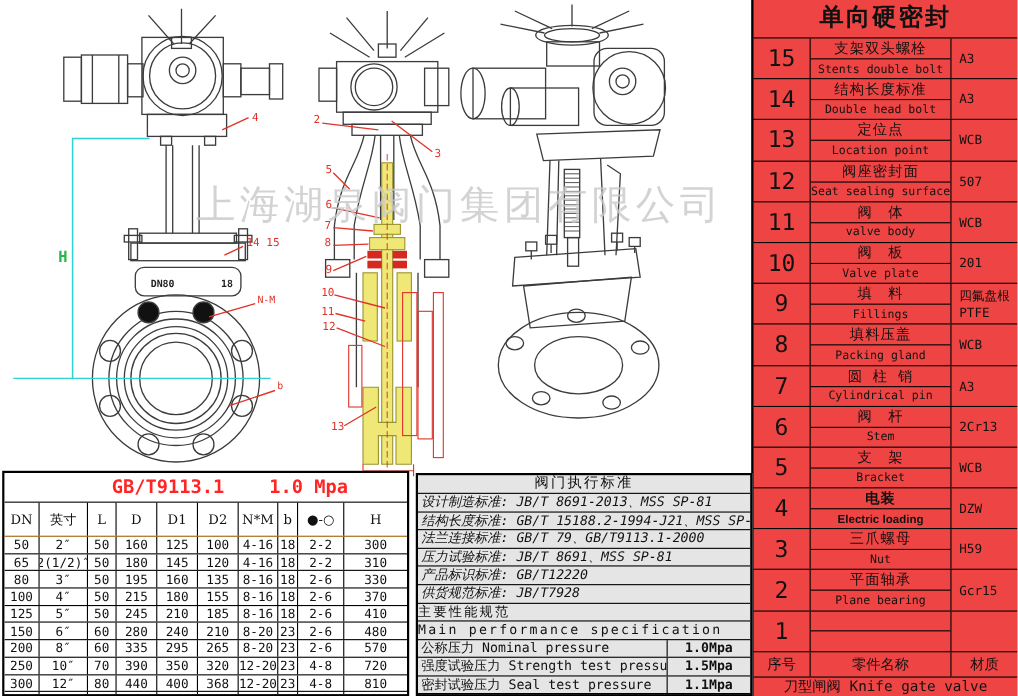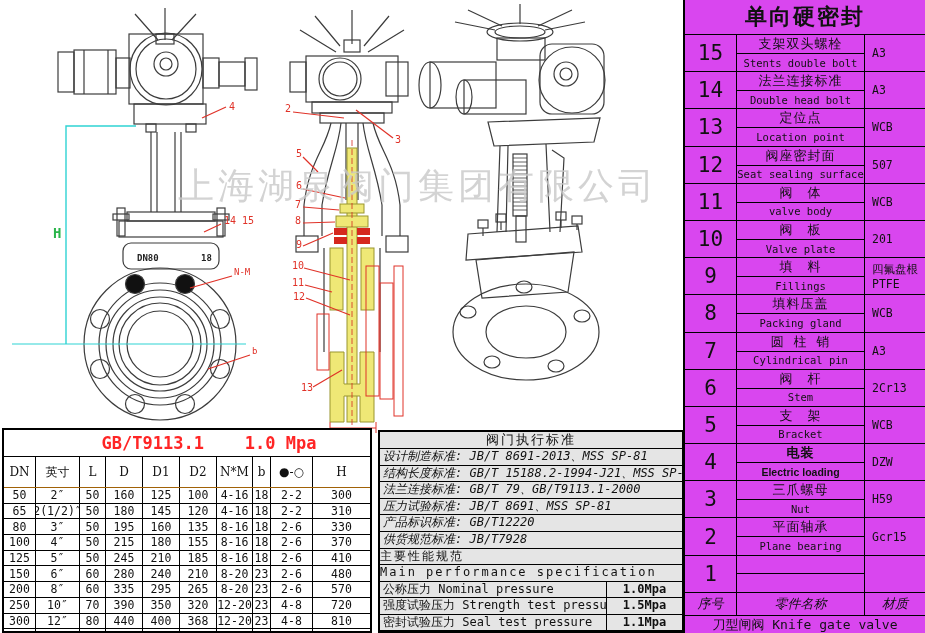--- a/index.html
+++ b/index.html
@@ -7,33 +7,33 @@
         font-family:"DejaVu Sans Mono","Liberation Sans",sans-serif;color:#111;}
   svg text{font-family:"DejaVu Sans Mono","Liberation Sans",sans-serif;}
 
   
   .watermark{position:absolute;left:178px;top:162px;font-size:36px;letter-spacing:4px;
              color:#c9c9c9;white-space:nowrap;z-index:2;opacity:.8;
              font-family:"DejaVu Sans","Liberation Sans",sans-serif;}
 
   
   .parts{position:absolute;left:683px;top:0;width:242px;height:633px;z-index:3;
-         border-left:2px solid #000;box-sizing:border-box;background:#d946ef;}
+         border-left:2px solid #000;box-sizing:border-box;background:#ef4444;}
   .pt-title{height:34px;line-height:34px;text-align:center;font-size:22px;font-weight:bold;
             border-bottom:1px solid #000;font-family:"DejaVu Sans","Liberation Sans",sans-serif;letter-spacing:2px;}
   .pt-row{height:37.2px;display:grid;grid-template-columns:52px 128px 1fr;box-sizing:border-box;
           border-bottom:1px solid #000;}
   .pt-no{display:flex;align-items:center;justify-content:center;font-size:21px;border-right:1px solid #000;}
   .pt-name{border-right:1px solid #000;display:flex;flex-direction:column;min-width:0;}
   .pt-cn{flex:1;display:flex;align-items:center;justify-content:center;font-size:13px;letter-spacing:1px;white-space:nowrap;text-align:right;}
   .pt-en{flex:1;display:flex;align-items:center;justify-content:center;font-size:10.5px;border-top:1px solid #000;white-space:nowrap;}
   .pt-mat{display:flex;flex-direction:column;align-items:flex-start;justify-content:center;font-size:11.5px;padding-left:7px;}
   .pt-row .bold{font-weight:bold;font-family:"Liberation Sans",sans-serif;}
   .pt-header{height:22px;display:grid;grid-template-columns:52px 128px 1fr;border-bottom:1px solid #000;font-size:13px;}
-  .pt-header>div{display:flex;align-items:center;justify-content:center;border-right:1px solid #000;font-style:italic;}
+  .pt-header>div{display:flex;align-items:center;justify-content:center;border-right:1px solid #000;}
   .pt-header>div:last-child{border-right:none;}
   .pt-footer{height:20px;line-height:18px;text-align:center;font-size:13px;white-space:nowrap;}
 
   
   .dims{position:absolute;left:2px;top:428px;width:370px;height:205px;z-index:3;border:2px solid #000;
         box-sizing:border-box;overflow:hidden;background:#fff;}
   .d-title{height:26px;line-height:26px;text-align:center;color:#ff2525;font-weight:bold;font-size:17px;
            border-bottom:1px solid #000;white-space:pre;padding-left:44px;}
   .d-head,.d-row{display:grid;grid-template-columns:32px 44px 26px 37px 37px 37px 36px 18px 42px 1fr;}
   .d-head{height:30px;border-bottom:1px solid #a16207;font-size:12px;font-family:"DejaVu Serif","Liberation Serif",serif;}
@@ -260,21 +260,21 @@
           </div>
           <div class="pt-mat">
             <div>A3</div>
             <div></div>
           </div>
         </div>
 
         <div class="pt-row">
           <div class="pt-no">14</div>
           <div class="pt-name">
-            <div class="pt-cn">法兰连接标准</div>
+            <div class="pt-cn">结构长度标准</div>
             <div class="pt-en">Double head bolt</div>
           </div>
           <div class="pt-mat">
             <div>A3</div>
             <div></div>
           </div>
         </div>
 
         <div class="pt-row">
           <div class="pt-no">13</div>

